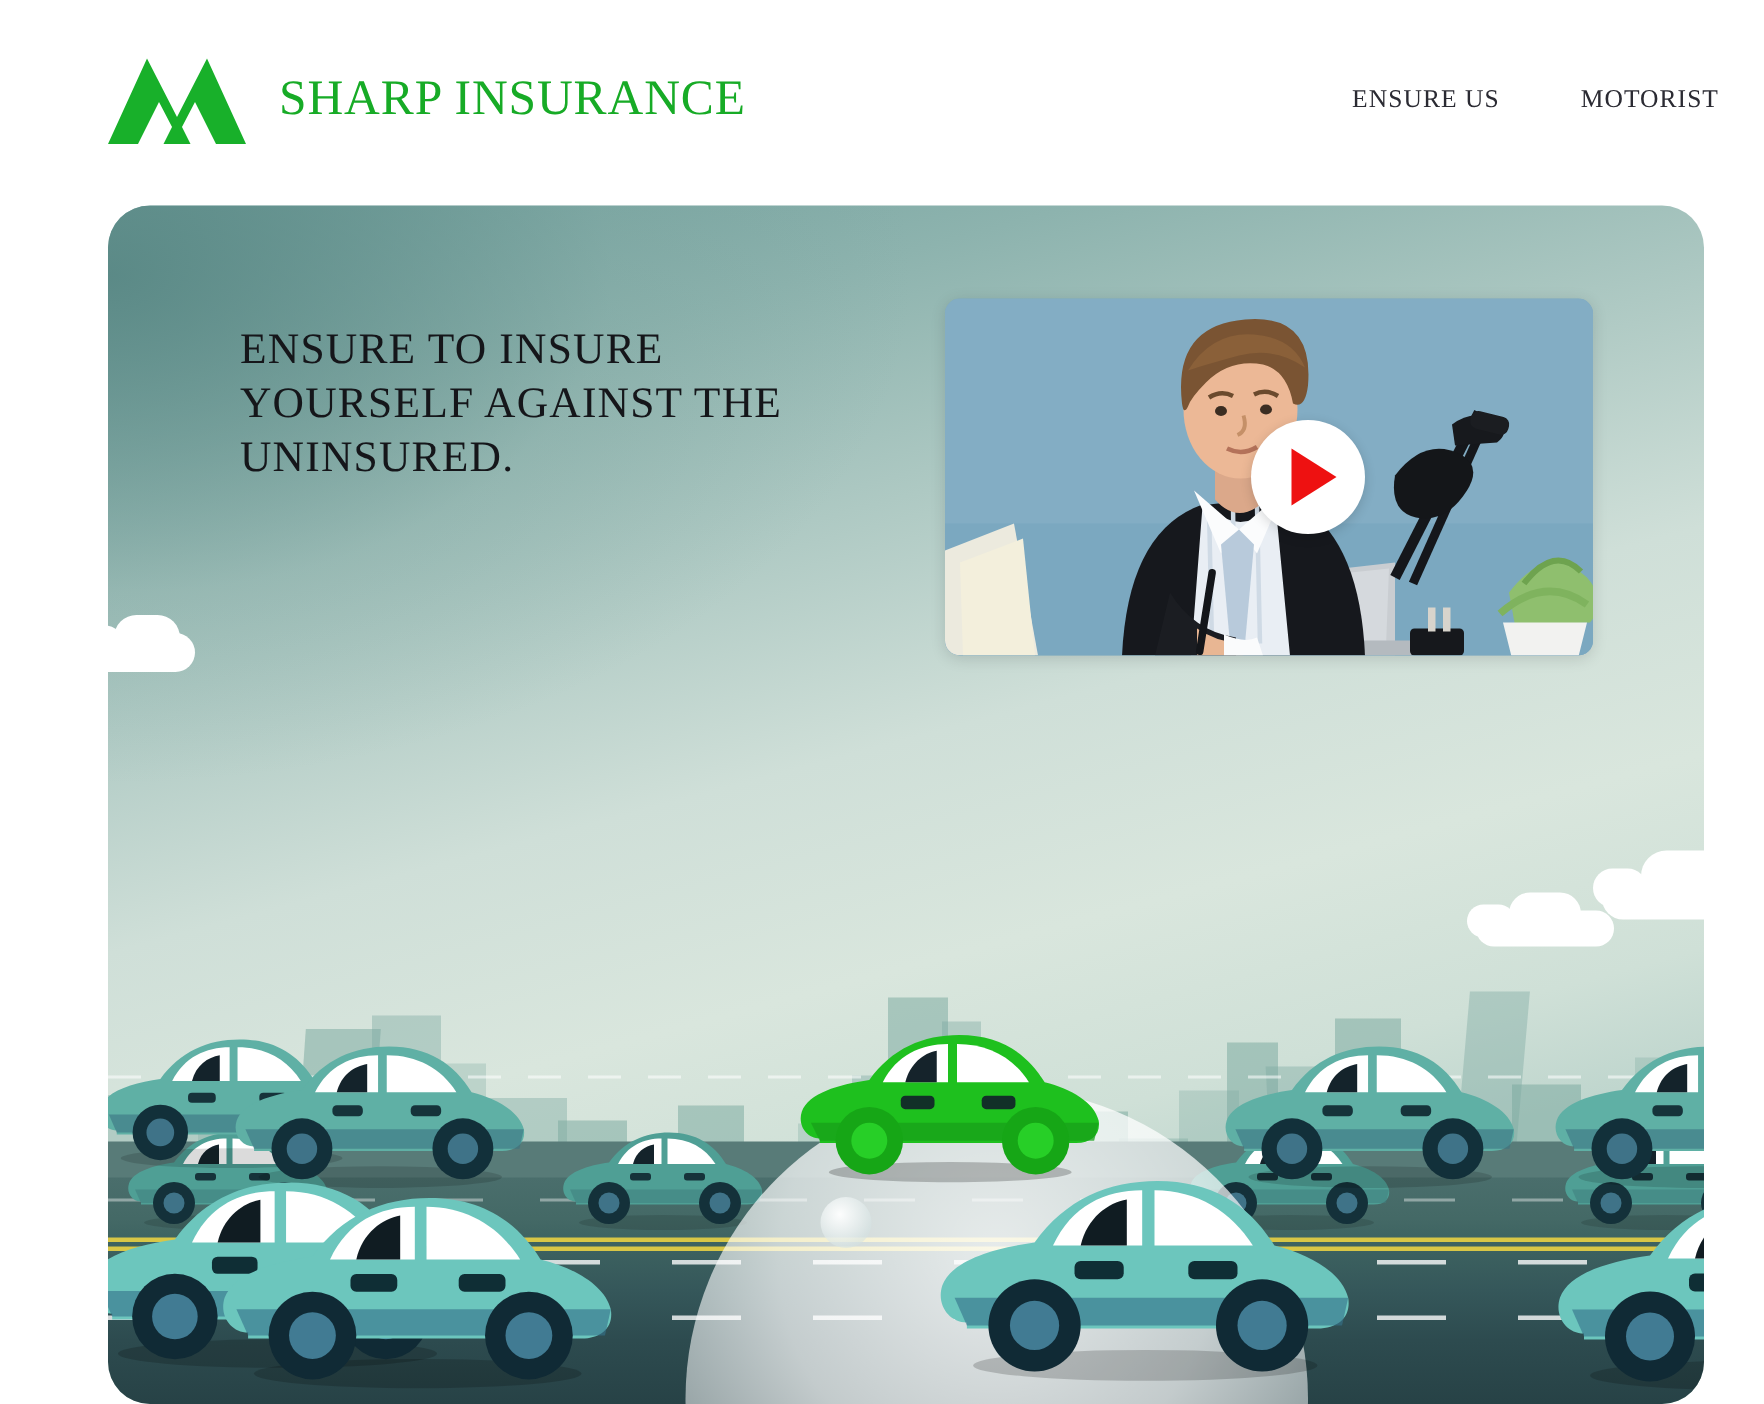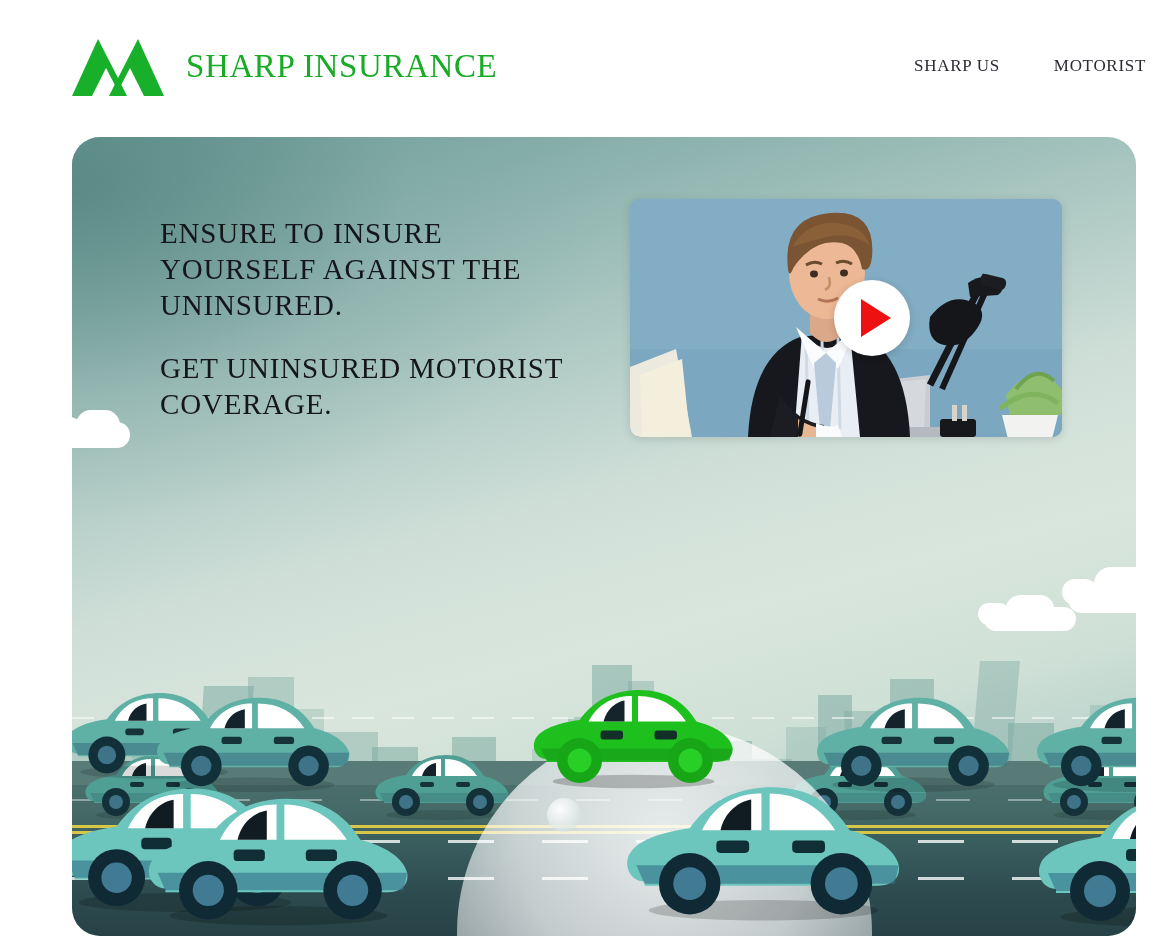--- a/index.html
+++ b/index.html
@@ -151,21 +151,21 @@
       <span>
         <svg class="logo-mark" viewBox="0 0 92 60" aria-hidden="true">
           <path d="M0 60 L26 3 L46 42 L66 3 L92 60 L72 60 L58 32 L46 55 L34 32 L20 60 Z" fill="#18b02a"></path>
           <path d="M37 60 L46 42 L55 60 Z" fill="#18b02a"></path>
         </svg>
       </span>
       <span class="brand-name">SHARP INSURANCE</span>
     </div>
 
     <nav class="nav">
-      <span class="nav-item">SHARP US</span>
+      <span class="nav-item">ENSURE US</span>
       <span class="nav-item">MOTORIST</span>
     </nav>
   </div>
 
   <div class="hero">
 
     <div class="sky-vignette"></div>
 
     <div>
       <div class="cloud-body" style="left:-18px; top:285px; width:76px; height:26px;"></div>
@@ -446,21 +446,20 @@
         <rect x="84" y="32" width="16" height="6" rx="2" fill="#0f2e35"></rect>
         <circle cx="34" cy="53" r="15" fill="#102a35"></circle>
           <circle cx="34" cy="53" r="8" fill="#417b93"></circle>
         <circle cx="108" cy="53" r="15" fill="#102a35"></circle>
           <circle cx="108" cy="53" r="8" fill="#417b93"></circle>
       </svg>
     </div>
 
     <div class="hero-copy">
       <div class="headline">ENSURE TO INSURE YOURSELF AGAINST THE UNINSURED.</div>
-      <div class="headline">GET UNINSURED MOTORIST COVERAGE.</div>
     </div>
 
     <div class="video-card">
       <div class="video-photo">
         <svg width="432" height="238" viewBox="0 0 432 238" preserveAspectRatio="xMidYMid slice">
 
           <rect width="432" height="238" fill="#83adc4"></rect>
           <rect y="150" width="432" height="88" fill="#7ba8c0"></rect>
 
           <polygon points="0,168 46,150 62,238 0,238" fill="#eceade"></polygon>

